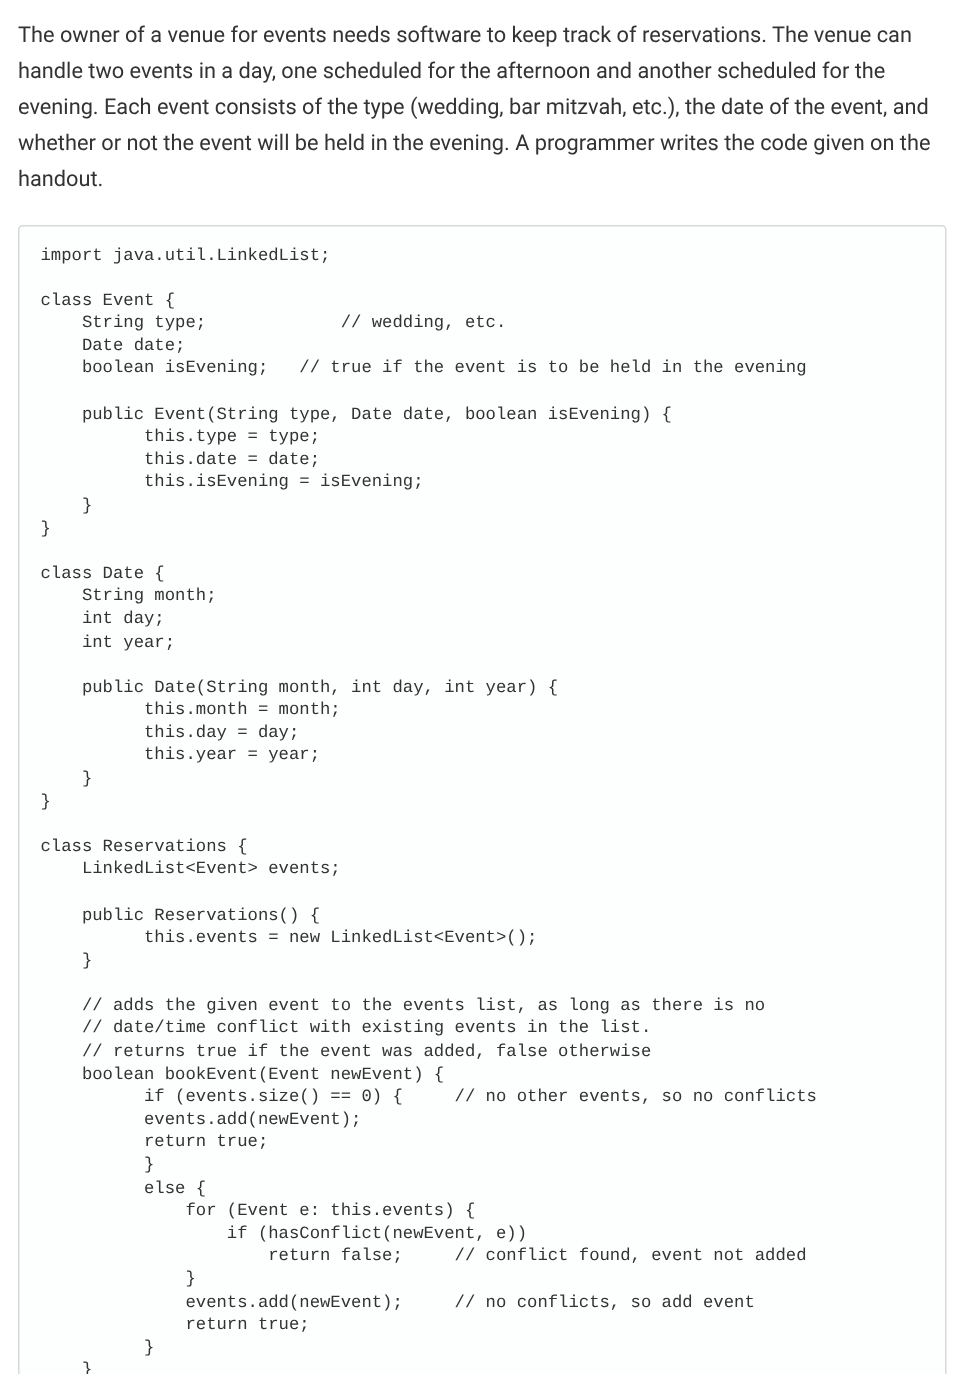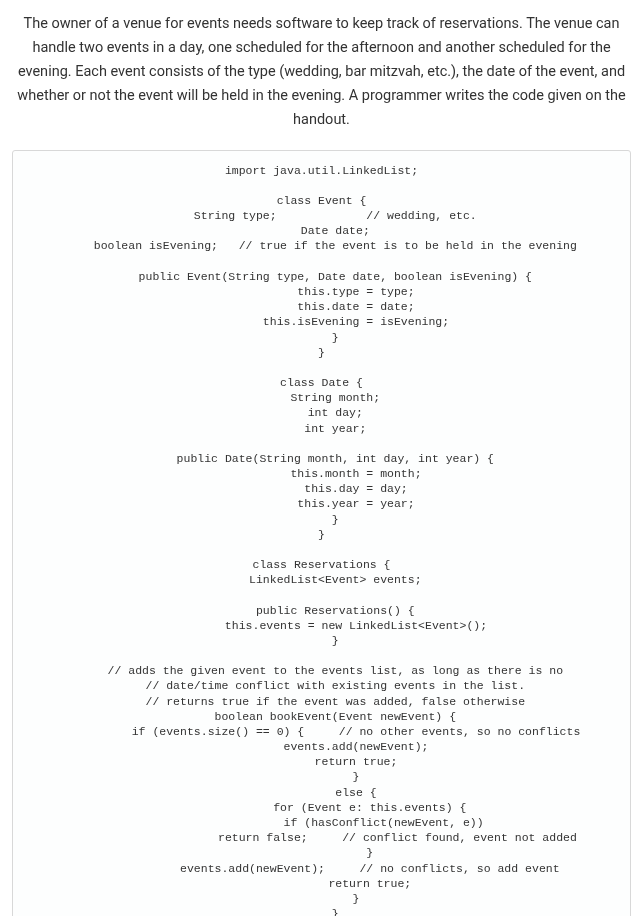--- a/index.html
+++ b/index.html
@@ -1,19 +1,18 @@
 <!DOCTYPE html>
 <html><head>
   <meta charset="utf-8">
   <style>
     * {
       margin: 0;
       padding: 0;
       box-sizing: border-box;
-      text-align: center;
     }
     body {
       font-family: -apple-system, BlinkMacSystemFont, "Segoe UI", Roboto, "Helvetica Neue", Arial, sans-serif;
       background: #ffffff;
       color: #333333;
       padding: 12px;
       width: 643px;
     }
     .description {
       font-size: 14.5px;

